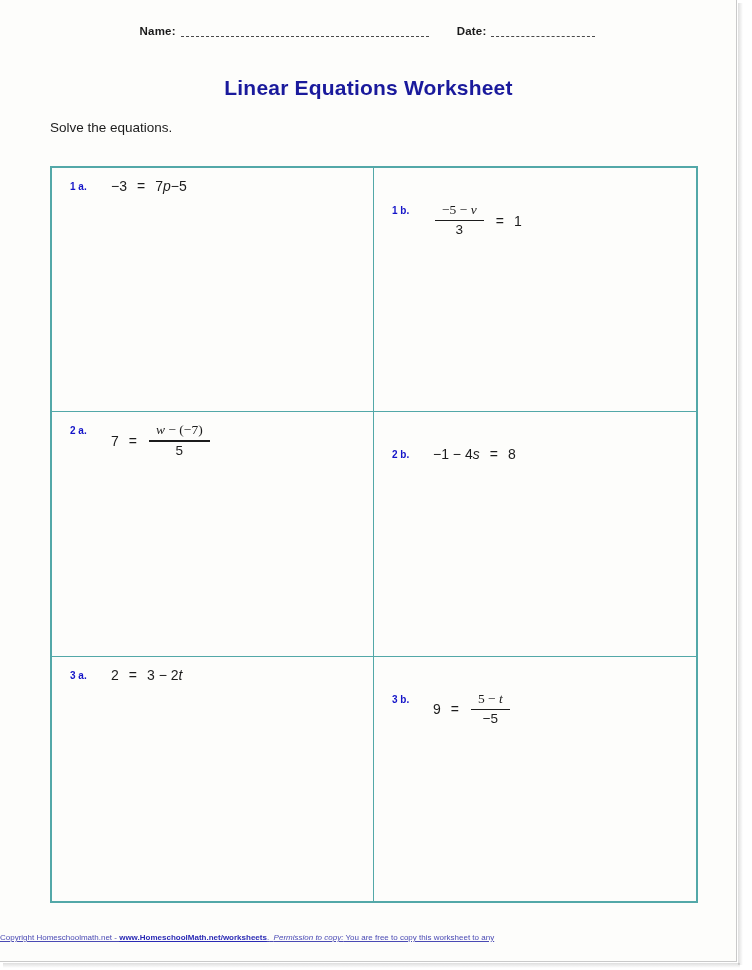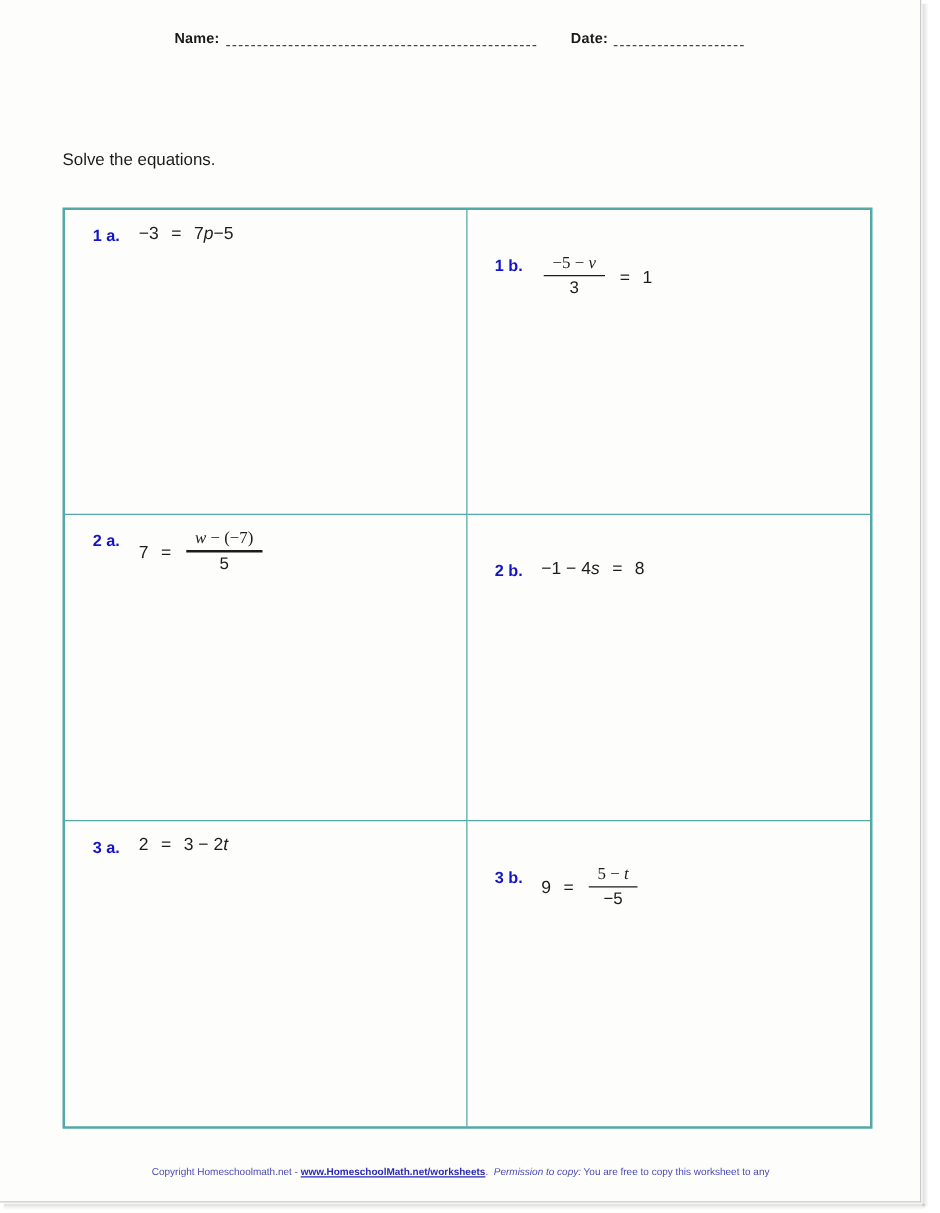--- a/index.html
+++ b/index.html
@@ -115,25 +115,24 @@
 
   .prob {
     display: flex;
     align-items: flex-start;
     font-size: 13.5px;
     color: #1c1c1c;
   }
   .plabel {
     font-weight: bold;
     color: #1414c8;
-    font-size: 13px;
+    font-size: 10px;
     padding-top: 3px;
     white-space: nowrap;
     min-width: 30px;
-    text-align: center;
   }
   .peq {
     margin-left: 11px;
     display: flex;
     align-items: center;
     font-size: 14px;
     color: #1c1c1c;
     white-space: nowrap;
   }
   .var { font-style: italic; }
@@ -163,24 +162,25 @@
     font-size: 13.5px;
     line-height: 1.25;
   }
 
   
   .footer {
     position: absolute;
     left: 0;
     top: 932px;
     width: 737px;
-    text-align: center;
+    text-align: left;
     font-size: 8px;
     color: #4a4ab4;
     line-height: 1.45;
+    text-decoration: underline;
   }
   .footer .lnk {
     font-weight: bold;
     text-decoration: underline;
     color: #2a2ab4;
   }
   .footer .perm { font-style: italic; }
 </style>
 </head>
 <body>
@@ -188,20 +188,21 @@
 <div class="sheet">
 
   <div class="namebar">
     <span class="nb-label">Name:</span>
     <span class="nb-rule name"></span>
     <span class="nb-gap"></span>
     <span class="nb-label">Date:</span>
     <span class="nb-rule date"></span>
   </div>
 
+  <div class="title">Linear Equations Worksheet</div>
 
   <div class="instructions">Solve the equations.</div>
 
   <div class="grid">
 
     <div class="cell row-1 col-a">
       <div class="prob">
         <span class="plabel">1 a.</span>
         <span class="peq">
           <span>−3</span>

